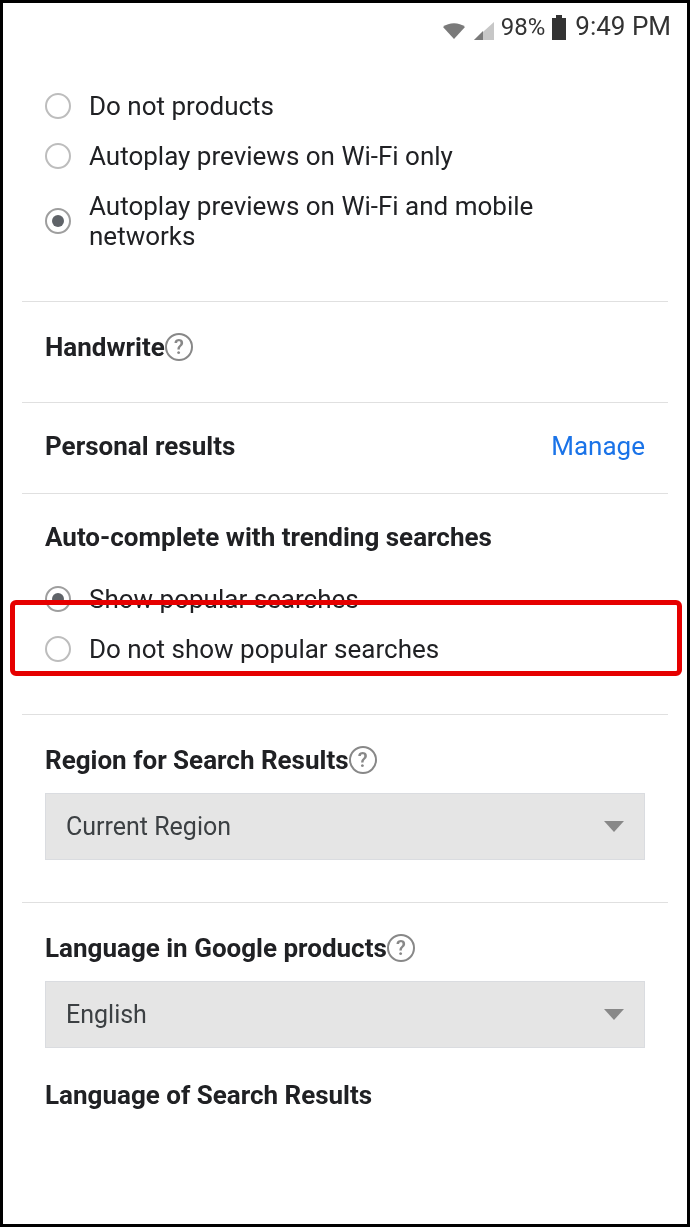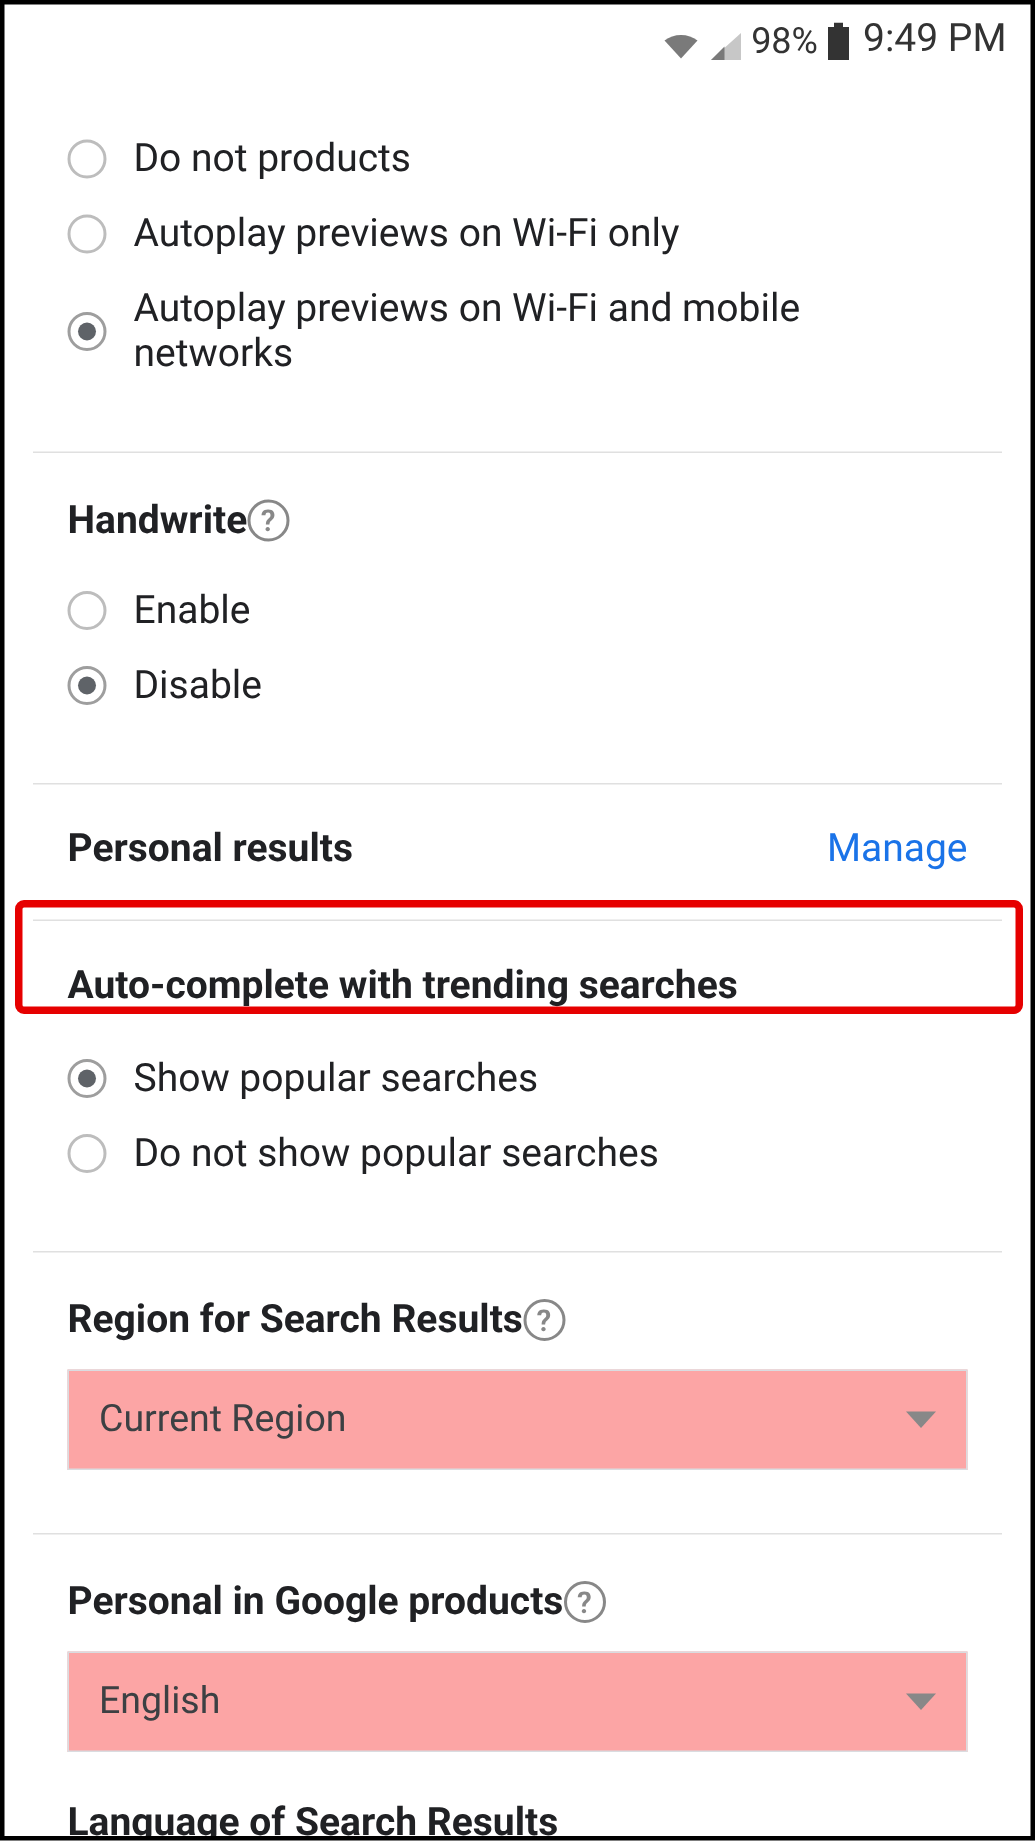--- a/index.html
+++ b/index.html
@@ -117,21 +117,21 @@
       margin-top: 18px;
       border: 1px solid #dadce0;
       width: 100%;
       padding: 18px 20px;
       display: flex;
       align-items: center;
       justify-content: space-between;
       font-size: 25px;
       color: #3c4043;
       cursor: pointer;
-      background:#fca5a5;
+      background:#e5e5e5;
     }
     .select-box .chev {
       width: 0;
       height: 0;
       border-left: 10px solid transparent;
       border-right: 10px solid transparent;
       border-top: 11px solid #888;
     }
     
     .highlight-box {
@@ -199,32 +199,20 @@
     </div>
   </div>
 
   <div class="divider"></div>
 
   <div class="section">
     <div class="section-title">
       <span>Handwrite</span>
       <span class="help-icon">?</span>
     </div>
-    <div class="radio-group" style="margin-top:20px;">
-      <div class="radio-row">
-        <span class="radio-outer"></span>
-        <span class="radio-label">Enable</span>
-      </div>
-      <div class="radio-row">
-        <span class="radio-outer selected">
-            <span class="radio-inner"></span>
-          </span>
-        <span class="radio-label">Disable</span>
-      </div>
-    </div>
   </div>
 
   <div class="divider"></div>
 
   <div class="section personal-section">
     <div class="section-title-row">
       <div class="section-title">
         <span>Personal results</span>
       </div>
       <a href="#" class="manage-link">Manage</a>
@@ -261,21 +249,21 @@
     <div class="select-box">
       <span>Current Region</span>
       <span class="chev"></span>
     </div>
   </div>
 
   <div class="divider"></div>
 
   <div class="section language-section" style="padding-bottom:28px;">
     <div class="section-title">
-      <span>Personal in Google products</span>
+      <span>Language in Google products</span>
       <span class="help-icon">?</span>
     </div>
     <div class="select-box">
       <span>English</span>
       <span class="chev"></span>
     </div>
   </div>
 
   <div class="bottom-title">
     <span>Language of Search Results</span>

